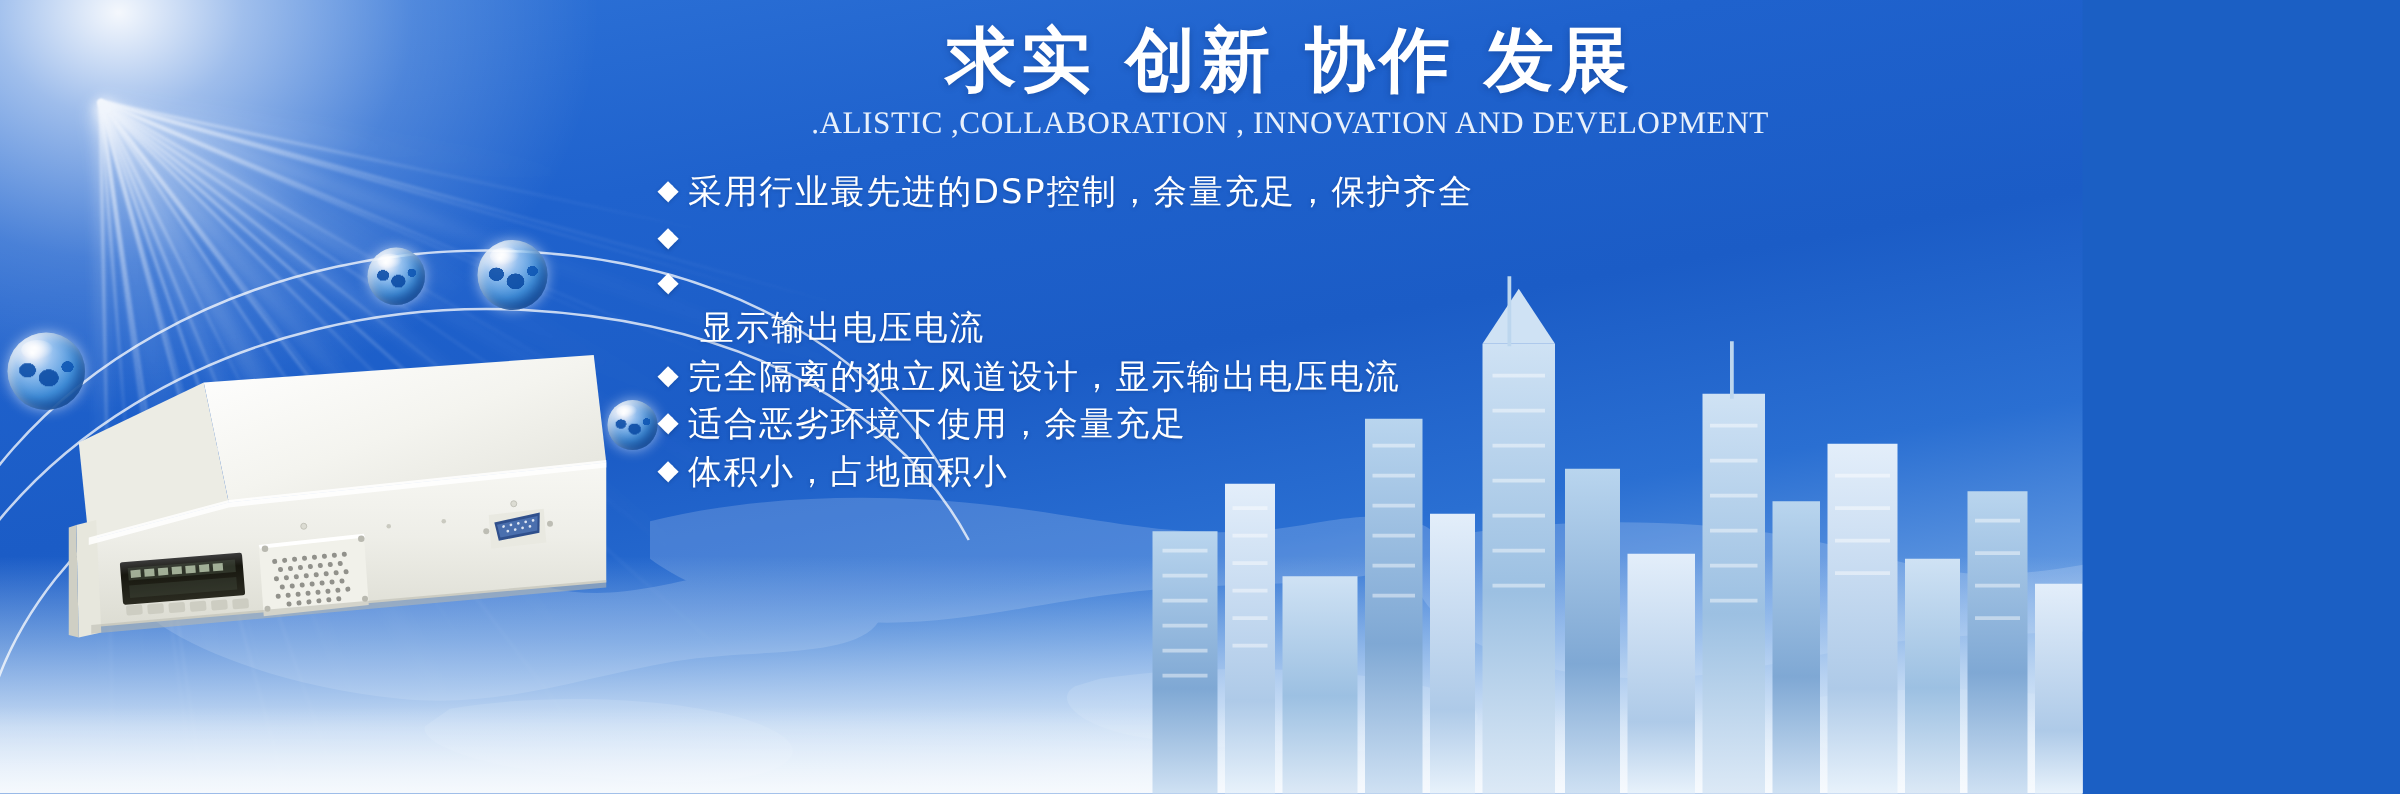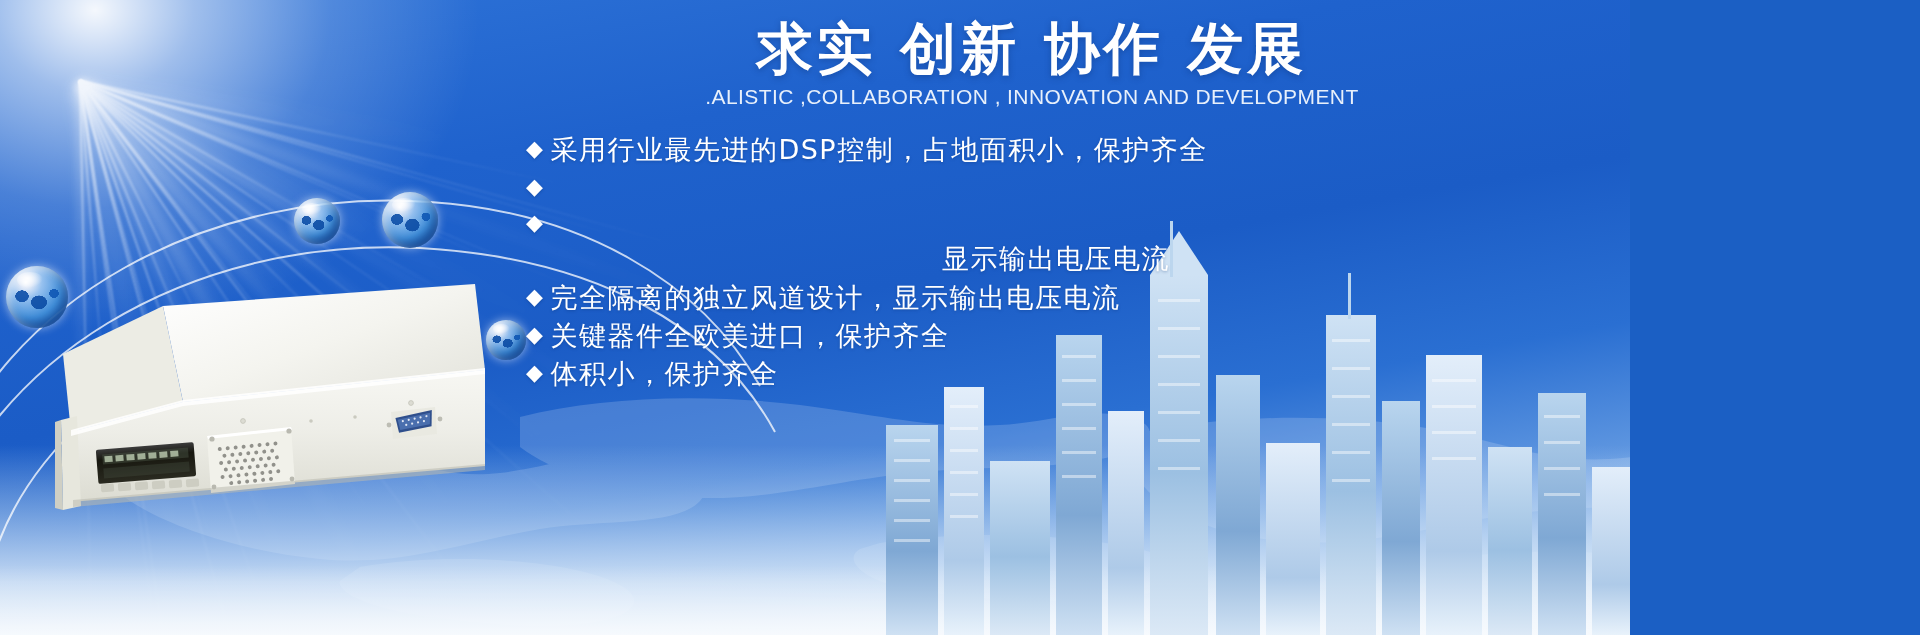--- a/index.html
+++ b/index.html
@@ -6,20 +6,21 @@
   body{
     width:1920px;height:635px;overflow:hidden;
     font-family:"Liberation Sans","DejaVu Sans",sans-serif;
     background:#1b5fc4;
   }
   .banner{
     position:relative;width:1630px;height:635px;overflow:hidden;
     background:
       radial-gradient(ellipse 620px 520px at 95px 10px, rgba(255,255,255,0.95) 0%, rgba(255,255,255,0.55) 16%, rgba(255,255,255,0.18) 38%, rgba(255,255,255,0.0) 62%),
       linear-gradient(170deg, #2f74d8 0%, #1f62cd 26%, #1b5cc6 48%, #2a6fd2 66%, #5e96e0 80%, #9dc0ec 90%, #cfe0f4 97%, #e9f1fa 100%);
+    padding-left: 36px;
   }
 
   
   .rays{position:absolute;left:-520px;top:-520px;width:1200px;height:1200px;pointer-events:none;opacity:.85;}
   .ray{
     position:absolute;left:50%;top:50%;
     width:760px;height:2px;transform-origin:0 50%;
     background:linear-gradient(90deg, rgba(255,255,255,.75), rgba(255,255,255,.12) 45%, rgba(255,255,255,0) 85%);
     filter:blur(1.2px);
   }
@@ -79,34 +80,34 @@
 
   
   .textblock{position:absolute;left:512px;top:18px;width:1040px;}
   .headline{
     color:#ffffff;font-weight:bold;font-size:56px;letter-spacing:4px;
     line-height:1.12;white-space:nowrap;text-align:center;
     text-shadow:0 2px 6px rgba(8,40,100,.35);
     font-family:"DejaVu Sans","Liberation Sans",sans-serif;
   }
   .subhead{
-    color:#e8f0fb;font-size:21px;letter-spacing:.4px;text-align:center;
+    color:#e8f0fb;font-size:25px;letter-spacing:.4px;text-align:center;
     margin-top:4px;white-space:nowrap;
-    font-family:Liberation Sans, sans-serif;
+    font-family:Liberation Serif, serif;
   }
   .bullets{margin-top:22px;padding-left:14px;}
   .bullet{
     display:flex;align-items:flex-start;color:#ffffff;
     font-size:27px;line-height:1.42;letter-spacing:1.5px;
     font-family:"DejaVu Sans","Liberation Sans",sans-serif;
     text-shadow:0 1px 3px rgba(10,45,110,.35);
     white-space:nowrap;
   }
   .bullet .mark{flex:0 0 auto;margin-right:6px;font-size:22px;line-height:1.62;}
-  .bullet.cont{padding-left:34px;justify-content:center;}
+  .bullet.cont{padding-left:34px;}
   .bullet.cont .mark{visibility:hidden;width:0;margin:0;}
 </style>
 </head>
 <body>
 
 <div class="banner">
 
   <div class="rays" id="rays">
       <div class="ray w w2" style="transform: rotate(8deg); width: 520px;"></div>
       <div class="ray" style="transform: rotate(12.05deg); width: 593px;"></div>
@@ -398,40 +399,40 @@
       <polygon points="18,230 430,194 430,200 18,237" fill="#b9b9ae" opacity="0.55"></polygon>
     </svg>
   </div>
 
   <div class="textblock">
     <div class="headline">求实 创新 协作 发展</div>
     <div class="subhead">.ALISTIC ,COLLABORATION , INNOVATION AND DEVELOPMENT</div>
     <div class="bullets" id="bullets">
         <div class="bullet">
           <span class="mark">◆</span>
-          <span>采用行业最先进的DSP控制，占地面积小，保护齐全</span>
+          <span>采用行业最先进的DSP控制，余量充足，保护齐全</span>
         </div>
         <div class="bullet">
           <span class="mark">◆</span>
         </div>
         <div class="bullet">
           <span class="mark">◆</span>
         </div>
         <div class="bullet cont">
           <span class="mark">◆</span>
           <span>显示输出电压电流</span>
         </div>
         <div class="bullet">
           <span class="mark">◆</span>
           <span>完全隔离的独立风道设计，显示输出电压电流</span>
         </div>
         <div class="bullet">
           <span class="mark">◆</span>
-          <span>关键器件全欧美进口，保护齐全</span>
-        </div>
-        <div class="bullet">
-          <span class="mark">◆</span>
-          <span>体积小，保护齐全</span>
+          <span>适合恶劣环境下使用，余量充足</span>
+        </div>
+        <div class="bullet">
+          <span class="mark">◆</span>
+          <span>体积小，占地面积小</span>
         </div>
       </div>
   </div>
 
 </div>
 
 </body></html>

